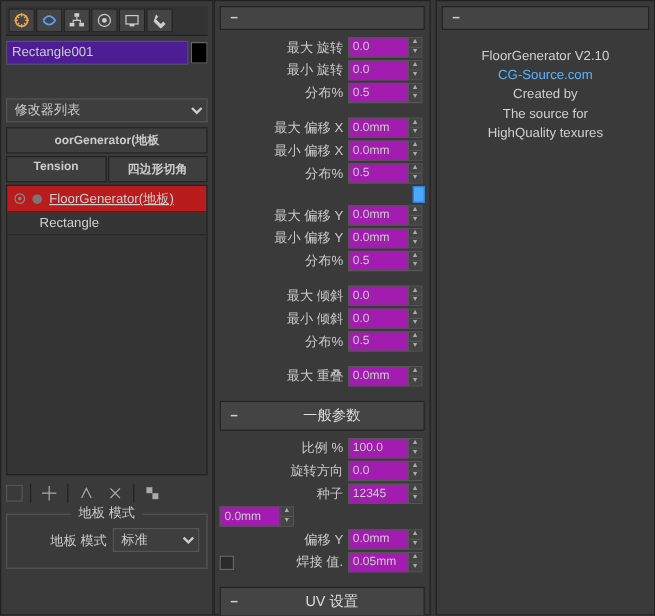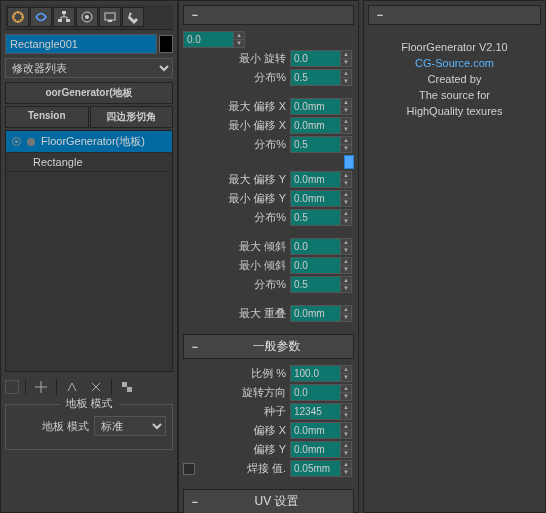--- a/index.html
+++ b/index.html
@@ -5,49 +5,49 @@
 * { box-sizing: border-box; margin: 0; padding: 0; font-family: "Microsoft YaHei", sans-serif; }
 body { background: #383838; color: #d0d0d0; font-size: 11px; width: 546px; height: 513px; overflow: hidden; }
 .root { display: flex; height: 100%; }
 .col { border: 1px solid #222; background: #3a3a3a; padding: 4px; }
 .col1 { width: 178px; }
 .col2 { width: 181px; }
 .col3 { width: 183px; margin-left: 4px; }
 .toprow { display: flex; gap: 1px; padding: 2px; border-bottom: 1px solid #222; background: #333; }
 .iconbtn { width: 22px; height: 20px; display: flex; align-items: center; justify-content: center; border: 1px solid #222; background: #444; }
 .namebox { display: flex; align-items: center; margin: 4px 0; }
-.namebox input { flex: 1; background: #0369a1; border: 1px solid #555; color: #ccc; padding: 3px 4px; font-size: 11px; }
+.namebox input { flex: 1; background: #4c1d95; border: 1px solid #555; color: #ccc; padding: 3px 4px; font-size: 11px; }
 .swatch { width: 18px; height: 18px; background: #000; border: 1px solid #666; margin-left: 2px; }
 .droprow { display: flex; align-items: center; margin: 4px 0; }
 .droprow select, select { background: #3e3e3e; border: 1px solid #555; color: #ccc; font-size: 11px; padding: 2px 2px; }
-.flex1 { flex: 1; }
+.flex1 { flex: 1; margin-top: 24px; }
 .btnrow { display: flex; gap: 1px; margin: 2px 0; }
 .btn { flex: 1; background: #3e3e3e; border: 1px solid #222; padding: 3px 2px; text-align: center; color: #ccc; font-size: 10px; white-space: nowrap; overflow: hidden; font-weight: bold; }
 .stack { border: 1px solid #222; background: #353535; height: 242px; margin-top: 2px; overflow: hidden; }
 .stackhdr, .stacksub { padding: 3px 6px; border-bottom: 1px solid #2a2a2a; display: flex; align-items: center; gap: 6px; }
-.stackhdr { background: #0369a1; }
+.stackhdr { background: #b91c1c; text-decoration: underline; }
 .eye { width: 9px; height: 9px; border: 1px solid #888; border-radius: 50%; position: relative; }
 .eye::after { content: ""; position: absolute; width: 3px; height: 3px; background: #888; border-radius: 50%; top: 2px; left: 2px; }
 .bulb { width: 8px; height: 8px; background: #777; border-radius: 50%; }
 .toolrow { display: flex; align-items: center; gap: 6px; margin-top: 4px; padding: 2px 0; }
 .pin { width: 14px; height: 14px; border: 1px solid #555; background: #3a3a3a; }
 .toolico { width: 18px; height: 18px; display: flex; align-items: center; justify-content: center; color: #bbb; }
 .sep { width: 1px; height: 16px; background: #222; }
 .groupbox { border: 1px solid #555; margin-top: 6px; padding: 8px 6px 10px 6px; position: relative; }
 .grouplbl { position: absolute; top: -9px; left: 50%; transform: translateX(-50%); background: #3a3a3a; padding: 0 6px; font-size: 11px; color: #ccc; }
 .fldrow { display: flex; align-items: center; margin: 3px 0; }
 .fldlbl { flex: 1; text-align: right; padding-right: 5px; font-size: 11px; color: #ccc; white-space: nowrap; }
 .dropdown { flex: 0 0 72px; }
 .rollhdr { display: flex; align-items: center; background: #444; border: 1px solid #222; padding: 3px 6px; margin-bottom: 6px; }
 .rollminus { width: 10px; text-align: center; margin-right: 6px; font-weight: bold; }
 .rolltitle { flex: 1; text-align: center; font-size: 12px; color: #ddd; }
 .param { display: flex; align-items: center; margin: 2px 0; }
 .param .plbl { flex: 1; text-align: right; padding-right: 4px; font-size: 11px; color: #ccc; }
 .spinner { display: flex; align-items: stretch; width: 64px; }
-.spinner input { width: 50px; background: #0f766e; border: 1px solid #555; color: #ccc; font-size: 10px; padding: 2px 3px; border-right: none; }
+.spinner input { width: 50px; background: #a21caf; border: 1px solid #555; color: #ccc; font-size: 10px; padding: 2px 3px; border-right: none; }
 .spinbtns { display: flex; flex-direction: column; width: 12px; border: 1px solid #555; }
 .sbtn { flex: 1; font-size: 6px; text-align: center; background: #444; line-height: 6px; color: #aaa; }
 .sbtn:first-child { border-bottom: 1px solid #555; }
 .lock { width: 10px; height: 14px; background: #4da6ff; margin-left: 2px; border: 1px solid #2a80d0; }
 .pgap { height: 8px; }
 .creditbox { padding: 6px; }
 .credit { text-align: center; margin: 4px 0; font-size: 11px; }
 .credlink { color: #5ab5ff; }
 .chk { width: 12px; height: 12px; border: 1px solid #666; background: #2a2a2a; margin-right: 3px; }
 svg { display: block; }
@@ -167,20 +167,21 @@
   </div>
 </div>
 
 <div class="col col2">
   <div class="rollhdr">
     <span class="rollminus">−</span>
   </div>
 
   <div id="grp-var">
         <div class="param">
+          <span class="plbl">最大 旋转</span>
           <div class="spinner">
             <input value="0.0" style="">
             <div class="spinbtns">
               <div class="sbtn">▲</div>
               <div class="sbtn">▼</div>
             </div>
           </div>
         </div>
         <div class="param">
           <span class="plbl">最小 旋转</span>
@@ -348,21 +349,20 @@
           <span class="plbl">种子</span>
           <div class="spinner">
             <input value="12345" style="">
             <div class="spinbtns">
               <div class="sbtn">▲</div>
               <div class="sbtn">▼</div>
             </div>
           </div>
         </div>
         <div class="param">
-          <span class="plbl">偏移 X</span>
           <div class="spinner">
             <input value="0.0mm" style="">
             <div class="spinbtns">
               <div class="sbtn">▲</div>
               <div class="sbtn">▼</div>
             </div>
           </div>
         </div>
         <div class="param">
           <span class="plbl">偏移 Y</span>

